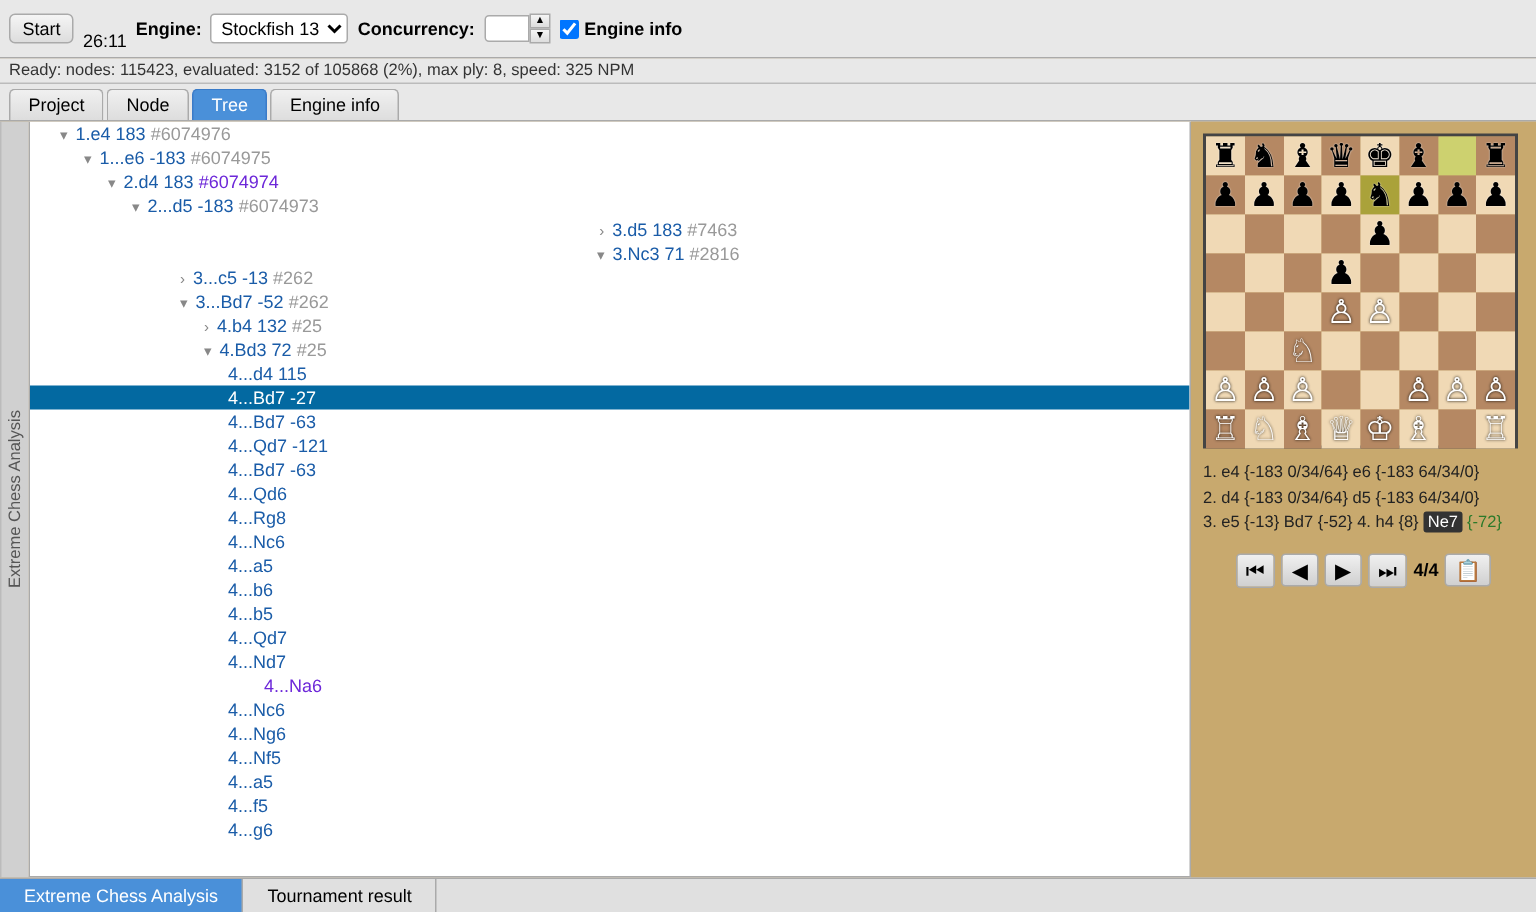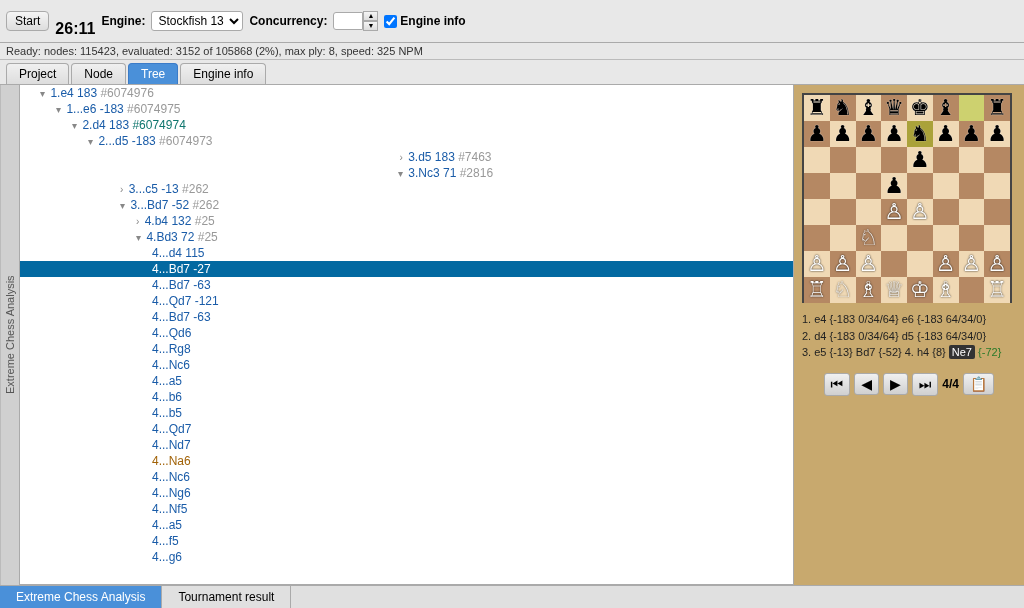--- a/index.html
+++ b/index.html
@@ -24,22 +24,22 @@
     }
     .toolbar button {
       background: linear-gradient(to bottom, #f5f5f5, #ddd);
       border: 1px solid #aaa;
       border-radius: 4px;
       padding: 2px 8px;
       font-size: 12px;
       cursor: pointer;
     }
     .toolbar .time-display {
-      font-size: 16px;
-      font-weight: bold;
+      font-size: 12px;
+      font-weight: normal;
       margin-top: 16px;
     }
     .toolbar label {
       font-size: 12px;
       font-weight: bold;
     }
     .toolbar select {
       font-size: 12px;
       padding: 1px 2px;
       border: 1px solid #aaa;
@@ -287,21 +287,21 @@
       <span style="color:#1a5ca8;">1.e4 183 </span><span style="color:#999;">#6074976</span>
     </div>
 
     <div class="tree-item indent-2">
       <span class="collapse-icon">▾</span>
       <span style="color:#1a5ca8;">1...e6 -183 </span><span style="color:#999;">#6074975</span>
     </div>
 
     <div class="tree-item indent-3">
       <span class="collapse-icon">▾</span>
-      <span style="color:#1a5ca8;">2.d4 183 </span><span style="color:#0f766e;">#6074974</span>
+      <span style="color:#1a5ca8;">2.d4 183 </span><span style="color:#6d28d9;">#6074974</span>
     </div>
 
     <div class="tree-item indent-4">
       <span class="collapse-icon">▾</span>
       <span style="color:#1a5ca8;">2...d5 -183 </span><span style="color:#999;">#6074973</span>
     </div>
 
     <div class="tree-item indent-5">
       <span class="collapse-icon">›</span>
       <span style="color:#1a5ca8;">3.d5 183 </span><span style="color:#999;">#7463</span>
@@ -379,21 +379,21 @@
 
     <div class="tree-item indent-8">
       <span style="color:#1a5ca8;">4...Qd7</span>
     </div>
 
     <div class="tree-item indent-8">
       <span style="color:#1a5ca8;">4...Nd7</span>
     </div>
 
     <div class="tree-item indent-8">
-      <span style="color:#a16207;">4...Na6</span>
+      <span style="color:#6d28d9;margin-left:24px;">4...Na6</span>
     </div>
 
     <div class="tree-item indent-8">
       <span style="color:#1a5ca8;">4...Nc6</span>
     </div>
 
     <div class="tree-item indent-8">
       <span style="color:#1a5ca8;">4...Ng6</span>
     </div>
 

